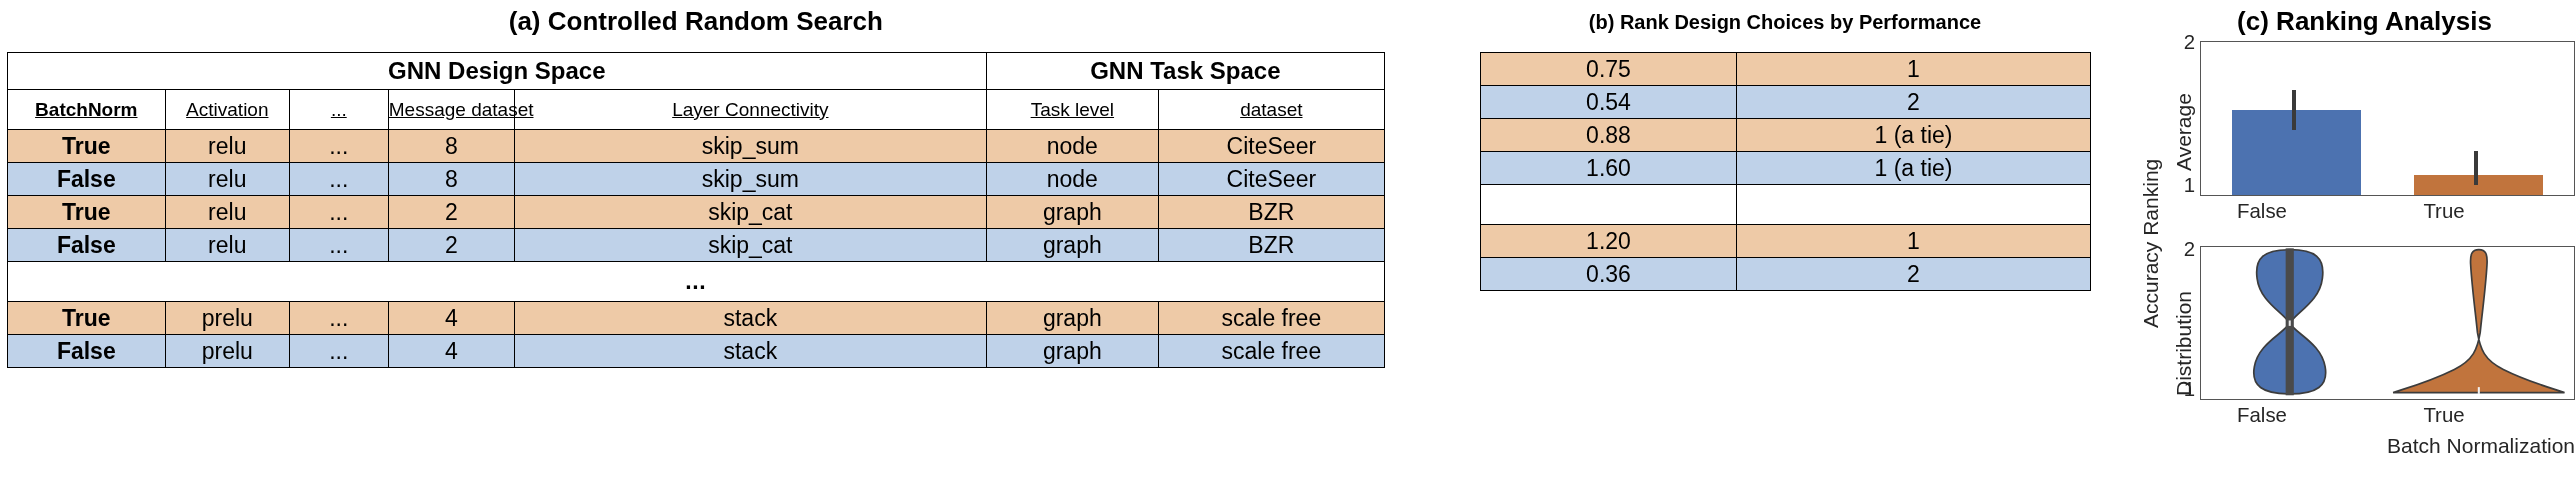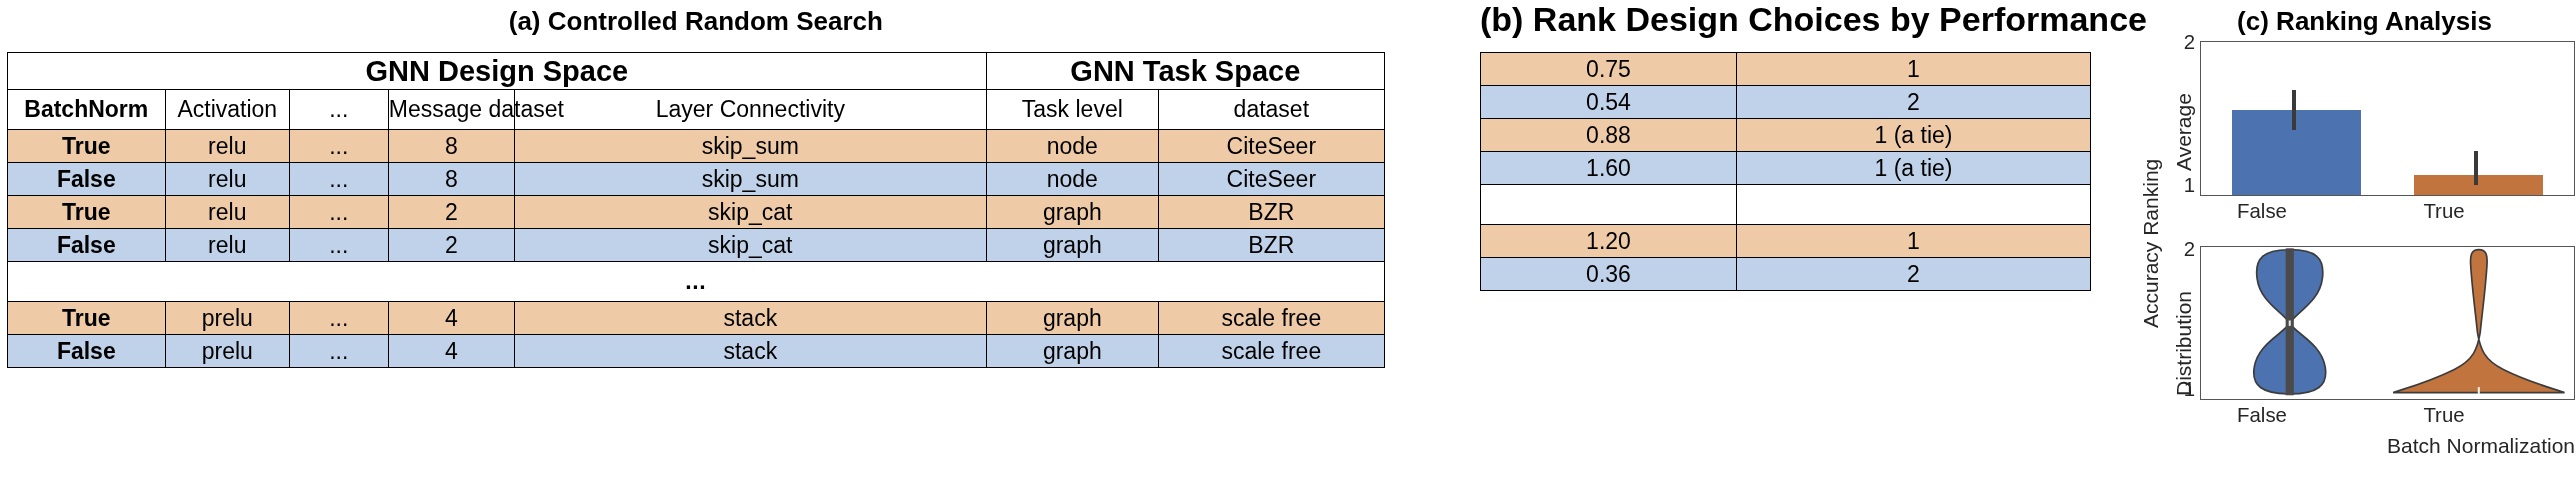--- a/index.html
+++ b/index.html
@@ -13,21 +13,21 @@
 
   
   .panel-title {
     position: absolute;
     font-weight: bold;
     color: #000;
     white-space: nowrap;
     text-align: center;
   }
   #title-a { left: 6.8px;   top: 5.5px;  width: 1378px; font-size: 26px; }
-  #title-b { left: 1480px; top: 0;  width: 610px;  font-size: 34px; }
+  #title-b { left: 1480px; top: 11px;  width: 610px;  font-size: 20px; }
   #title-c { left: 2160px; top: 5.5px;  width: 409px;  font-size: 26px; }
 
   
   .gtable {
     position: absolute;
     border-collapse: collapse;
     table-layout: fixed;
     background: #fff;
   }
   .gtable td {
@@ -35,26 +35,27 @@
     text-align: center;
     vertical-align: middle;
     font-size: 23px;
     color: #000;
     padding: 0;
     line-height: 1.05;
     white-space: nowrap;
   }
   .gtable td.grp {
     font-weight: bold;
-    font-size: 29px;
+    font-size: 24px;
     height: 37px;
   }
   .gtable td.colhead {
-    font-size: 23px;
+    font-size: 19px;
     height: 40px;
+    text-decoration: underline;
   }
   .gtable td.colhead.bold { font-weight: bold; }
   .gtable td.datacell { height: 33px; }
   .gtable td.bnorm { font-weight: bold; }
   .row-orange td { background: #eecaa7; }
   .row-blue   td { background: #bfd2e9; }
   .row-ellipsis td { background: #ffffff; height: 40px; font-weight: bold; letter-spacing: 0.7px; }
 
   
   #table-a { left: 6.8px; top: 52px; width: 1378px; }

